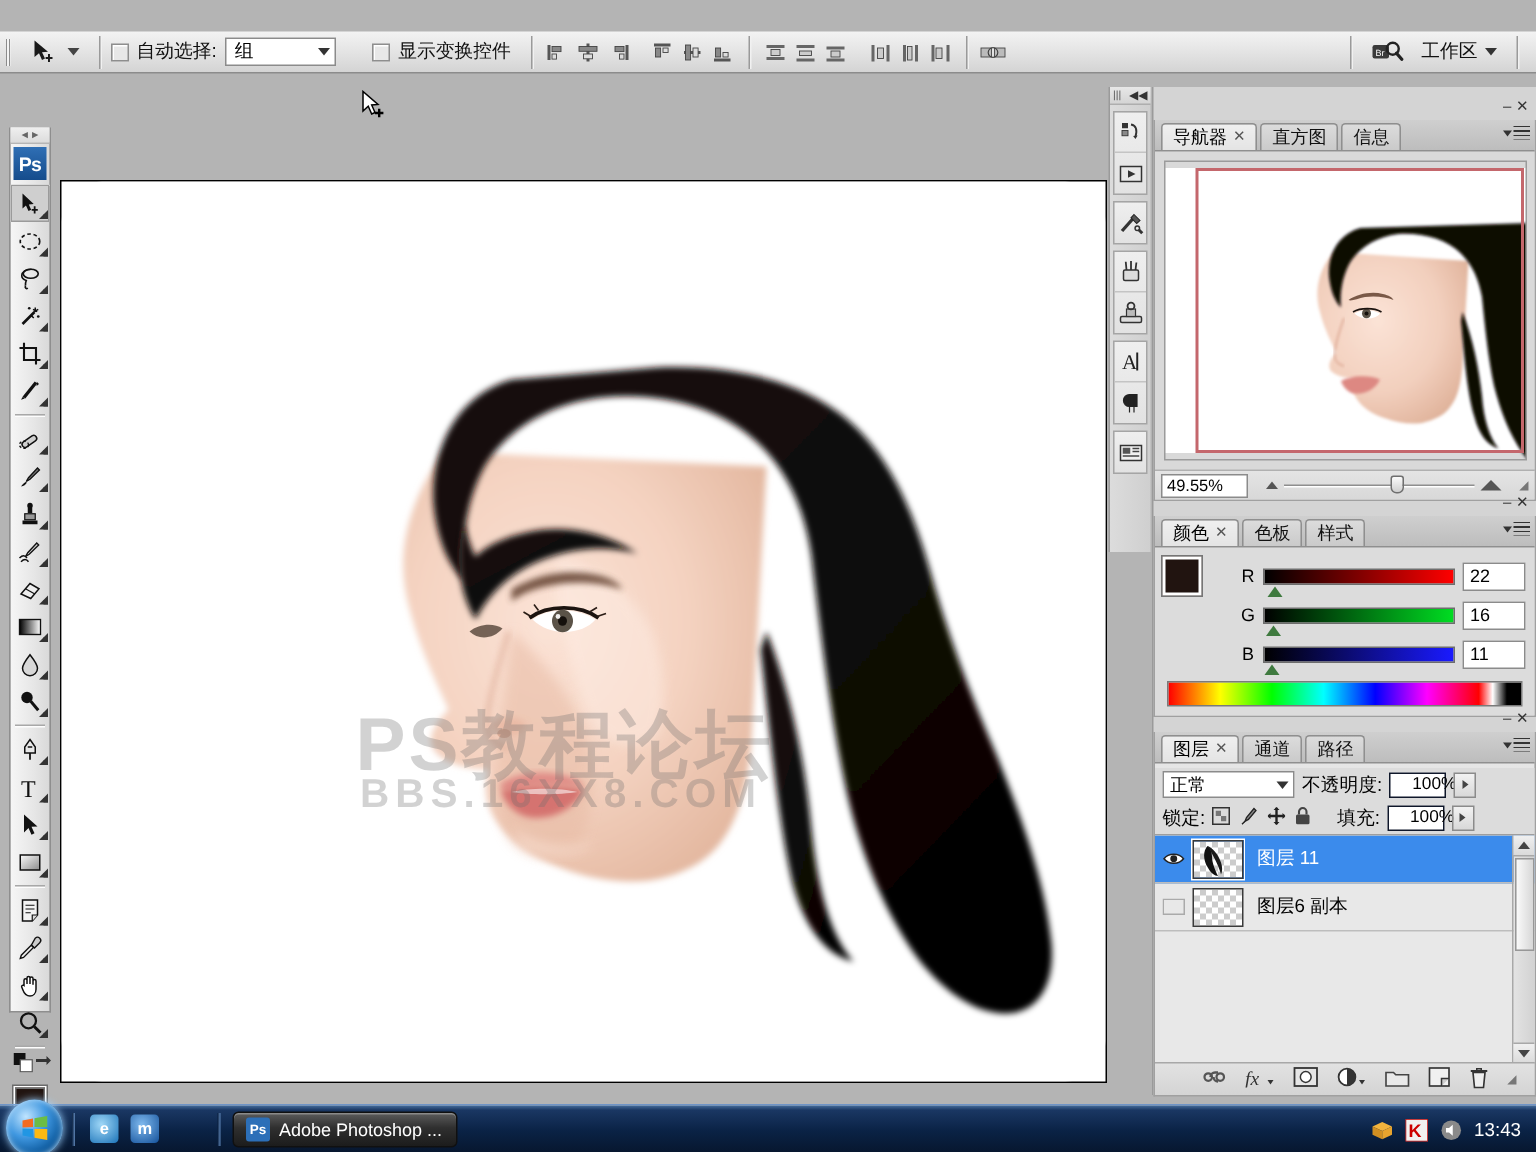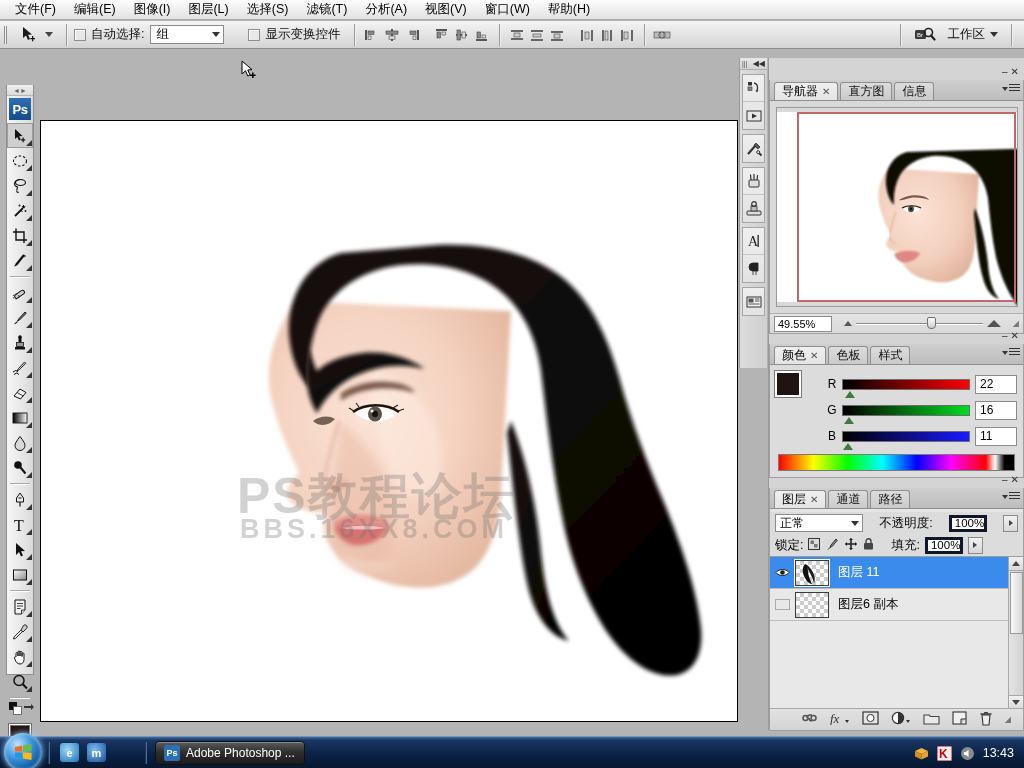--- a/index.html
+++ b/index.html
@@ -150,22 +150,22 @@
   .colswatch .s1{ position:absolute; left:0; top:0; width:26px;height:26px; background:#211410;
                   border:2px solid #fff; box-shadow:0 0 0 1px #767676;}
   .colswatch .s2{ position:absolute; left:18px; top:16px; width:24px;height:24px; background:#3a211a;
                   border:1px solid #9a8f8c; z-index:-1;}
 
   
   .lyrow{ height:22px; display:flex; align-items:center; gap:5px; padding:0 5px;
           background:#dcdcdc;}
   .blendsel{ width:88px;height:18px;background:#fff;border:1px solid #8b8b8b;font-size:12px;
              display:flex;align-items:center;justify-content:space-between;padding:0 3px 0 4px;}
-  .opbox{ width:38px;height:17px;background:#fff;border:3px solid #0f172a;font-size:11.5px;
-          display:flex;align-items:center;padding-left:3px;}
+  .opbox{ width:38px;height:17px;background:#fff;border:1px solid #0f172a;font-size:11.5px;
+          display:flex;align-items:center;padding-left:14px;}
   .spinbtn{ width:15px;height:17px;background:linear-gradient(#f2f2f2,#d8d8d8);
             border:1px solid #8b8b8b;display:flex;align-items:center;justify-content:center;}
   .lockicons{ display:flex; align-items:center; gap:6px;}
   .layerlist{ position:relative; height:152px; background:#e8e8e8; overflow:hidden;
               border-top:1px solid #9e9e9e;}
   .layerrow{ height:32px; display:flex; align-items:center; border-bottom:1px solid #bdbdbd;
              padding-left:2px; gap:3px;}
   .layerrow.sel{ background:#3b8bec; }
   .layerrow.sel .lname{ color:#fff;}
   .eye{ width:20px; display:flex;align-items:center;justify-content:center;}
@@ -212,32 +212,20 @@
   
   .cursor{ position:absolute; left:240px; top:60px; pointer-events:none; }
 
   .statusstrip{ position:absolute; left:0; top:53px; width:1024px; height:5px; background:#b4b4b4;}
 </style>
 </head>
 <body>
 
 <div id="app">
 
-  <div class="menubar">
-    <div class="mi">文件(F)</div>
-    <div class="mi">编辑(E)</div>
-    <div class="mi">图像(I)</div>
-    <div class="mi">图层(L)</div>
-    <div class="mi">选择(S)</div>
-    <div class="mi">滤镜(T)</div>
-    <div class="mi">分析(A)</div>
-    <div class="mi">视图(V)</div>
-    <div class="mi">窗口(W)</div>
-    <div class="mi">帮助(H)</div>
-  </div>
 
   <div class="optbar">
     <div class="gripper">
         <i></i>
       </div>
 
     <div class="toolpreview">
       <div class="tpbtn">
         <svg width="20" height="20" viewBox="0 0 20 20">
           <path d="M4 2 L4 13 L7 10.5 L9 15 L11 14 L9 9.8 L13 9.5 Z" fill="#1a1a1a"></path>
@@ -897,21 +885,21 @@
         <div class="pwinbtns" style="top:-14px; right:4px;">
           <span>–</span>
           <span>✕</span>
         </div>
         <div class="pmenu" style="top:4px;">
           <span class="tinycaret"></span>
           <span class="hamb"></span>
         </div>
       </div>
 
-      <div class="lyrow" style="margin-top:3px;justify-content:space-between;">
+      <div class="lyrow" style="margin-top:3px;">
         <div class="blendsel">
           <span>正常</span>
           <span class="caret"></span>
         </div>
         <span style="font-size:12.5px">不透明度:</span>
         <div class="opbox">100%</div>
         <div class="spinbtn">
           <span style="width:0;height:0;border-top:3px solid transparent;border-bottom:3px solid transparent;border-left:4px solid #444;"></span>
         </div>
       </div>

